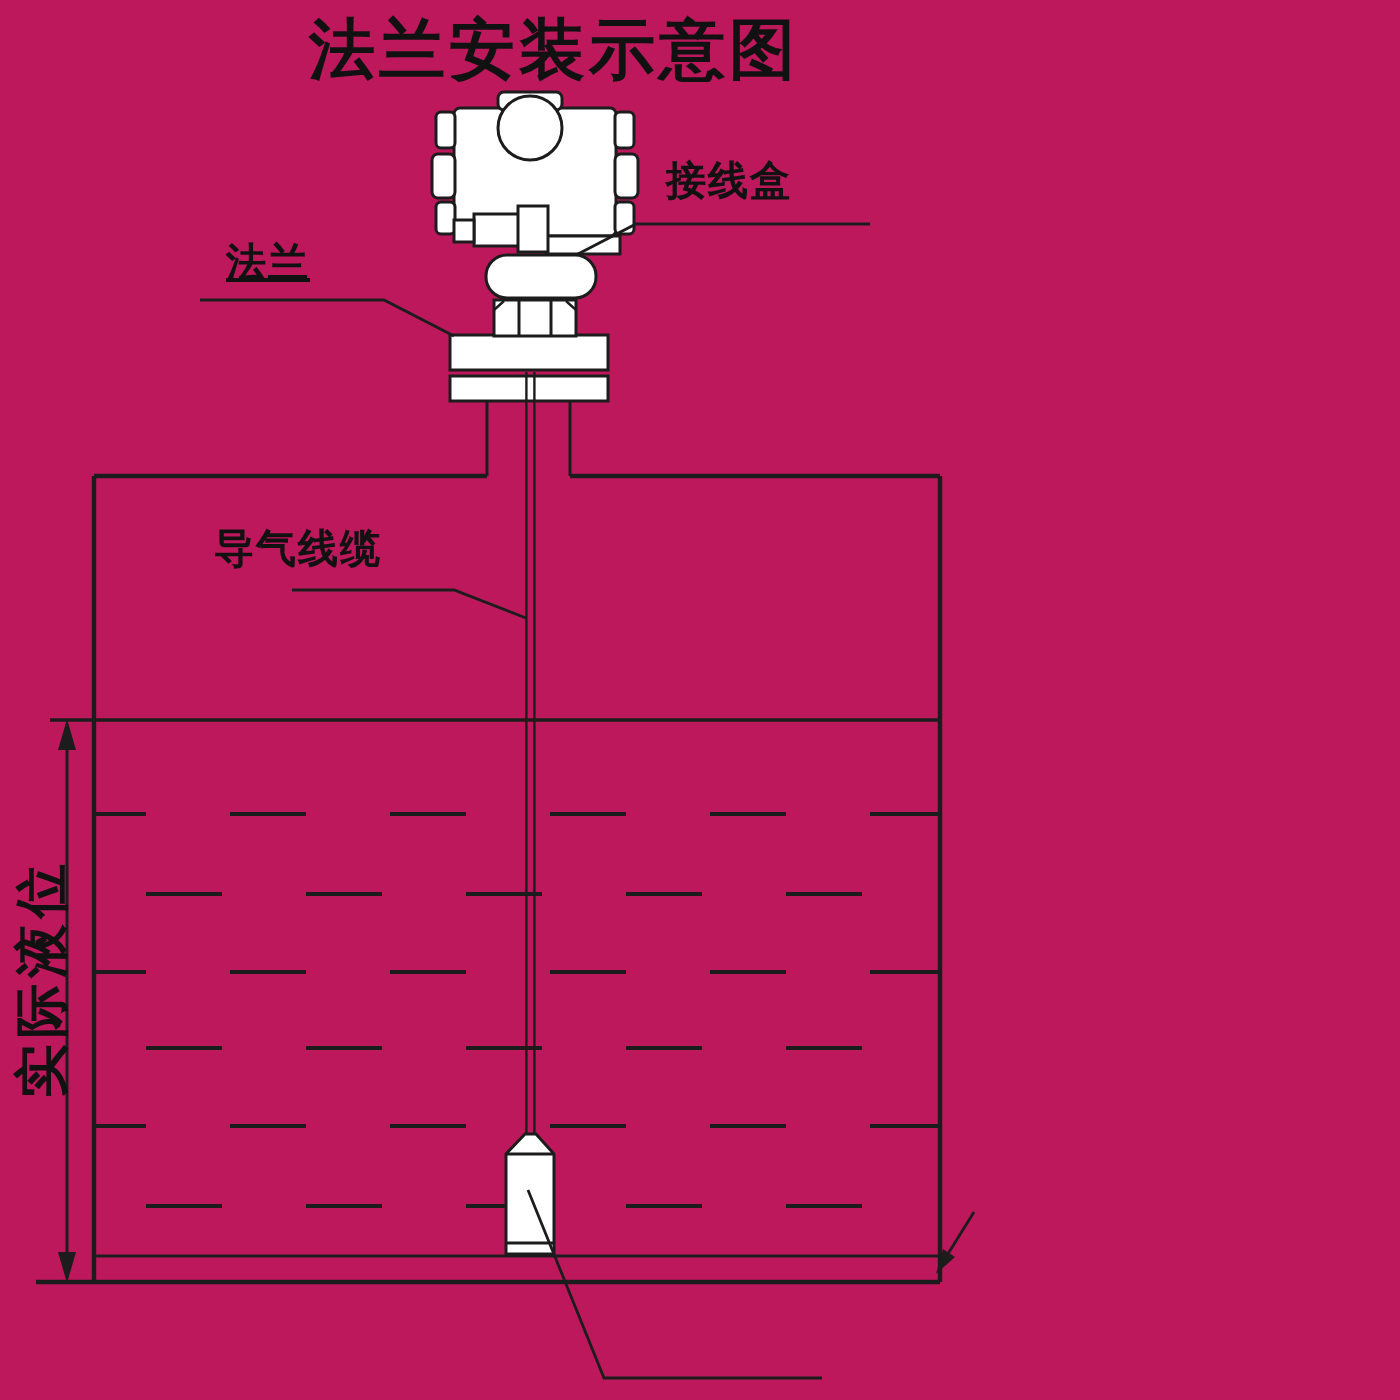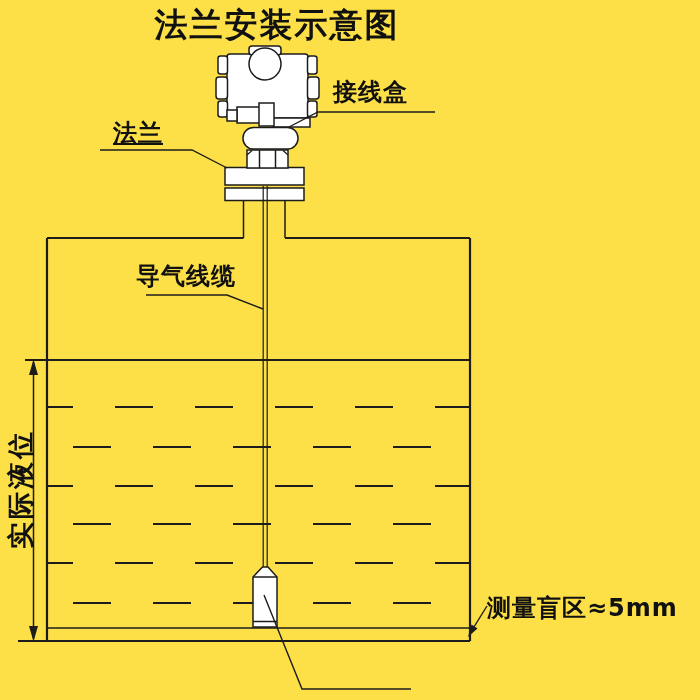--- a/index.html
+++ b/index.html
@@ -1,22 +1,22 @@
 <!DOCTYPE html>
 <html><head>
 <meta charset="utf-8">
 <style>
   html,body{margin:0;padding:0;background:#ffffff;}
   .stage{
-    position:relative;width:700px;height:700px;background:#fde047;overflow:hidden;
+    position:relative;width:700px;height:700px;background:#be185d;overflow:hidden;
     font-family:"DejaVu Sans","Liberation Sans",sans-serif;color:#111111;
   }
   .stage svg{position:absolute;left:0;top:0;}
   .lbl{
-    position:absolute;font-size:24px;line-height:1.1;white-space:nowrap;
+    position:absolute;font-size:20px;line-height:1.1;white-space:nowrap;
     color:#111111;font-weight:600;letter-spacing:1px;
   }
   .title{
     position:absolute;top:3px;left:277px;transform:translateX(-50%);
     font-size:33px;font-weight:bold;letter-spacing:2px;white-space:nowrap;color:#111111;
   }
   .vlabel{
     position:absolute;left:21px;top:489px;
     transform:translate(-50%,-50%) rotate(-90deg);
     font-size:27px;font-weight:600;letter-spacing:3px;white-space:nowrap;color:#111111;
@@ -128,19 +128,18 @@
       <polygon class="arrowhead" points="468,637 477.5,628.5 471.5,624.5"></polygon>
     </g>
   </svg>
 
   <div class="title">法兰安装示意图</div>
 
   <div class="lbl" style="left:333px;top:79px;">接线盒</div>
 
   <div class="lbl" style="left:113px;top:120px;text-decoration:underline;">法兰</div>
 
-  <div class="lbl" style="left:107px;top:263px;margin-left:29px;">导气线缆</div>
+  <div class="lbl" style="left:107px;top:263px;">导气线缆</div>
 
   <div class="vlabel">实际液位</div>
 
-  <div class="lbl" style="left:487px;top:595px;">测量盲区≈5mm</div>
 
 </div>
 
 </body></html>

